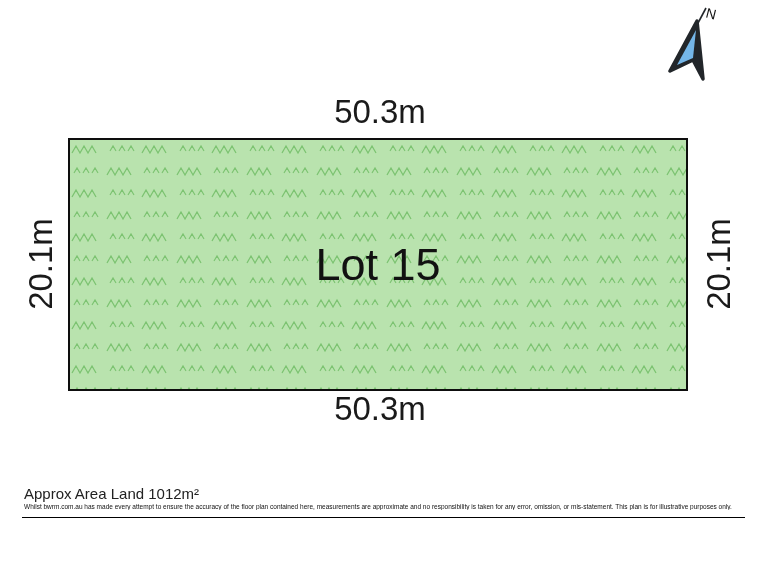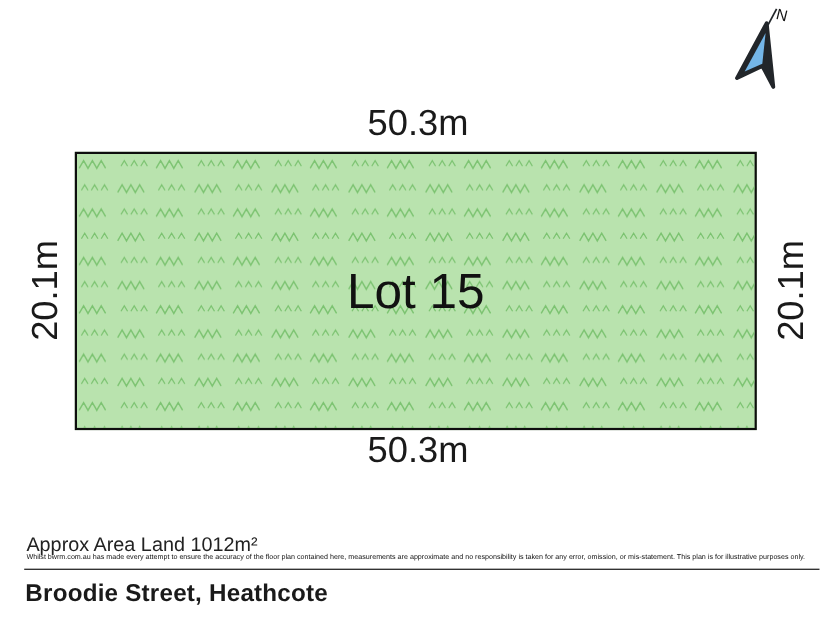--- a/index.html
+++ b/index.html
@@ -61,21 +61,21 @@
     justify-content: center;
     font-size: 45px;
     color: #111111;
   }
 
   
   .area-label {
     position: absolute;
     left: 24px;
     top: 485px;
-    font-size: 18px;
+    font-size: 15px;
     color: #222222;
   }
   .disclaimer {
     position: absolute;
     left: 24px;
     top: 503px;
     width: 724px;
     font-size: 6.5px;
     color: #111111;
     white-space: nowrap;
@@ -130,15 +130,14 @@
   </div>
 
   <div class="dim dim-left">20.1m</div>
   <div class="dim dim-right">20.1m</div>
 
   <div class="dim dim-bottom">50.3m</div>
 
   <div class="area-label">Approx Area Land 1012m²</div>
   <div class="disclaimer">Whilst bwrm.com.au has made every attempt to ensure the accuracy of the floor plan contained here, measurements are approximate and no responsibility is taken for any error, omission, or mis-statement. This plan is for illustrative purposes only.</div>
   <div class="footer-rule"></div>
-  <div class="address">Broodie Street, Heathcote</div>
 
 </div>
 
 </body></html>

